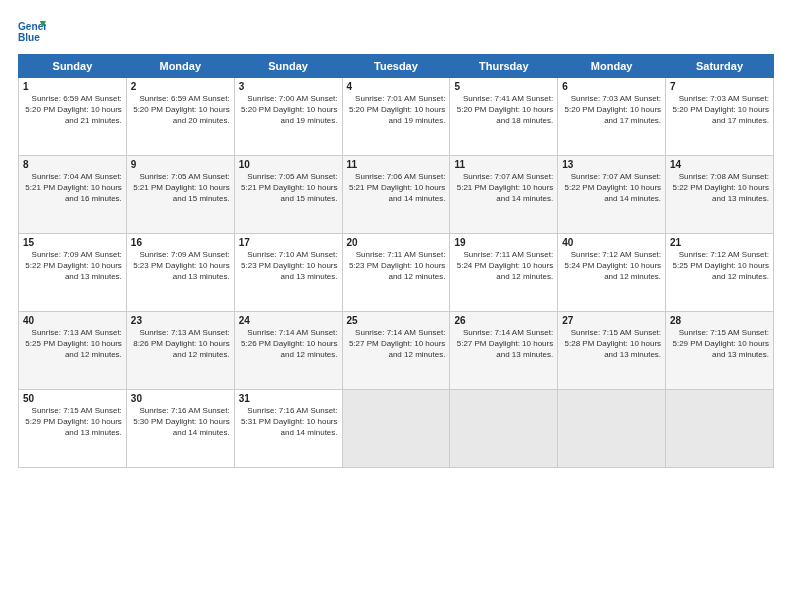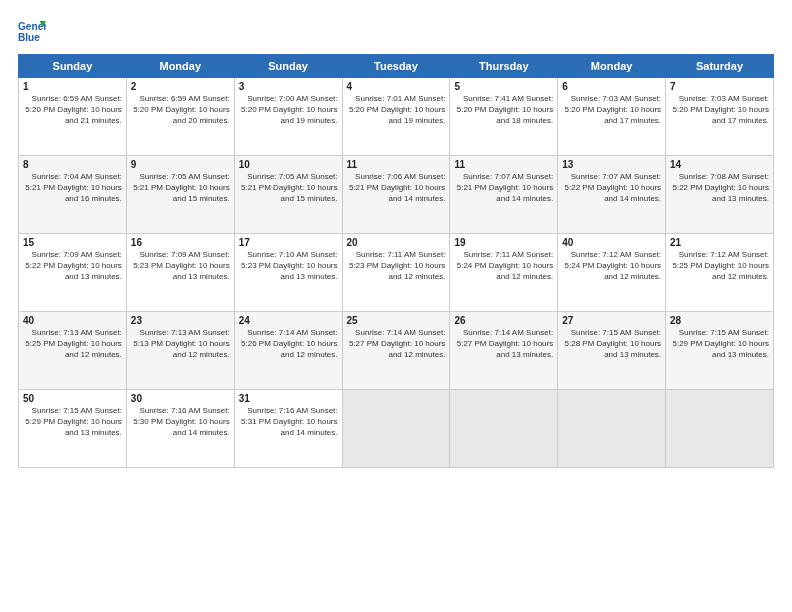--- a/index.html
+++ b/index.html
@@ -273,21 +273,21 @@
           <td>
             <span class="day-num">40</span>
             <div class="day-info">Sunrise: 7:13 AM
 Sunset: 5:25 PM
 Daylight: 10 hours
 and 12 minutes.</div>
           </td>
           <td>
             <span class="day-num">23</span>
             <div class="day-info">Sunrise: 7:13 AM
-Sunset: 5:13 PM
+Sunset: 8:26 PM
 Daylight: 10 hours
 and 12 minutes.</div>
           </td>
           <td>
             <span class="day-num">24</span>
             <div class="day-info">Sunrise: 7:14 AM
 Sunset: 5:26 PM
 Daylight: 10 hours
 and 12 minutes.</div>
           </td>

